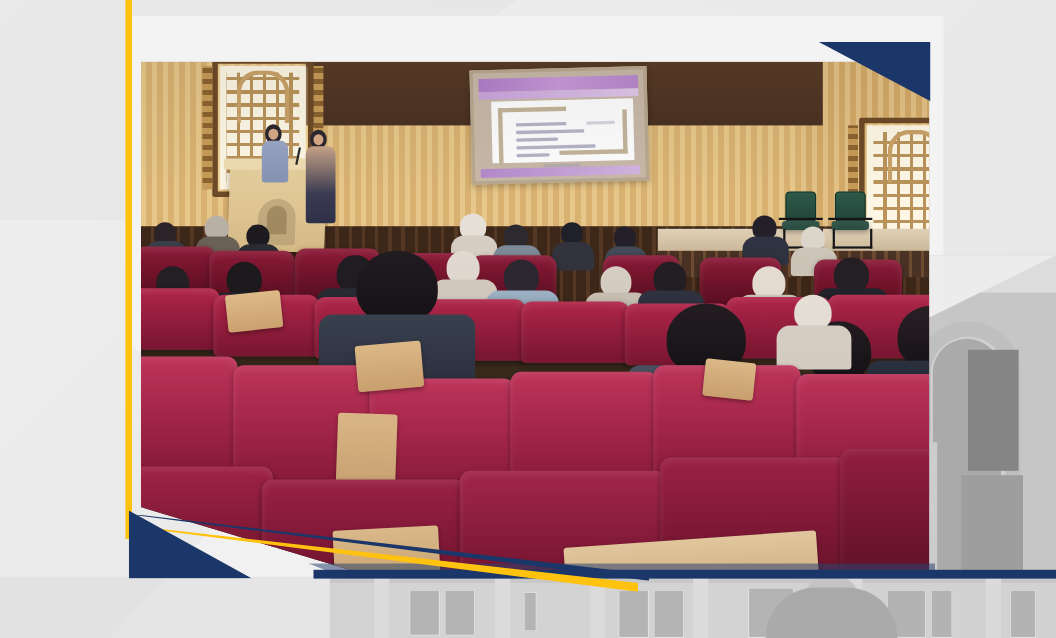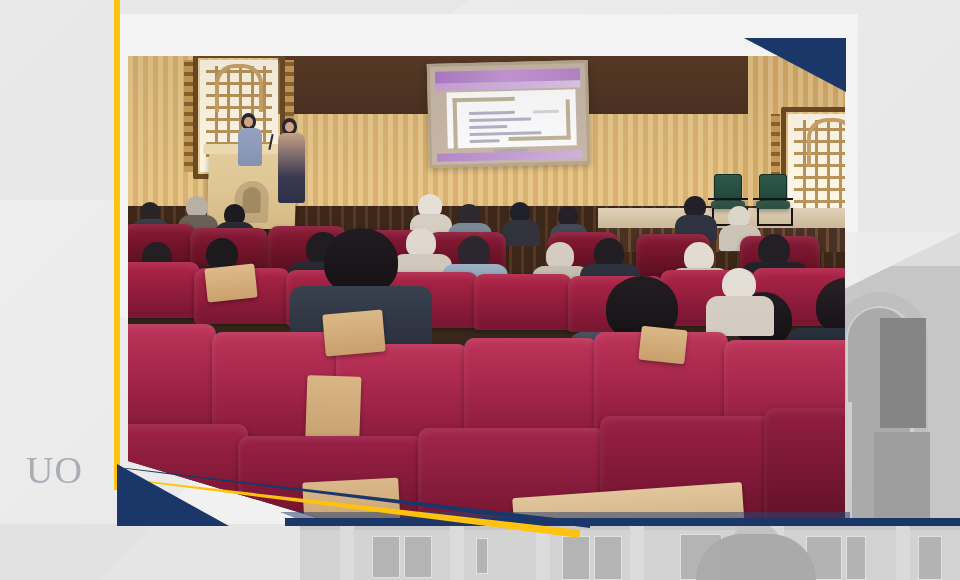--- a/index.html
+++ b/index.html
@@ -548,16 +548,15 @@
 
   <div class="navy-bar-under"></div>
   <div class="navy-bar"></div>
   <div class="navy-diag-edge"></div>
   <div class="yellow-diag-2"></div>
   <div class="yellow-vert"></div>
   <div class="navy-tri-bl"></div>
   <div class="navy-tri-tr"></div>
 
   <div class="logo">
-    <span class="ln">UO</span>
   </div>
 
 </div>
 
 </body></html>

